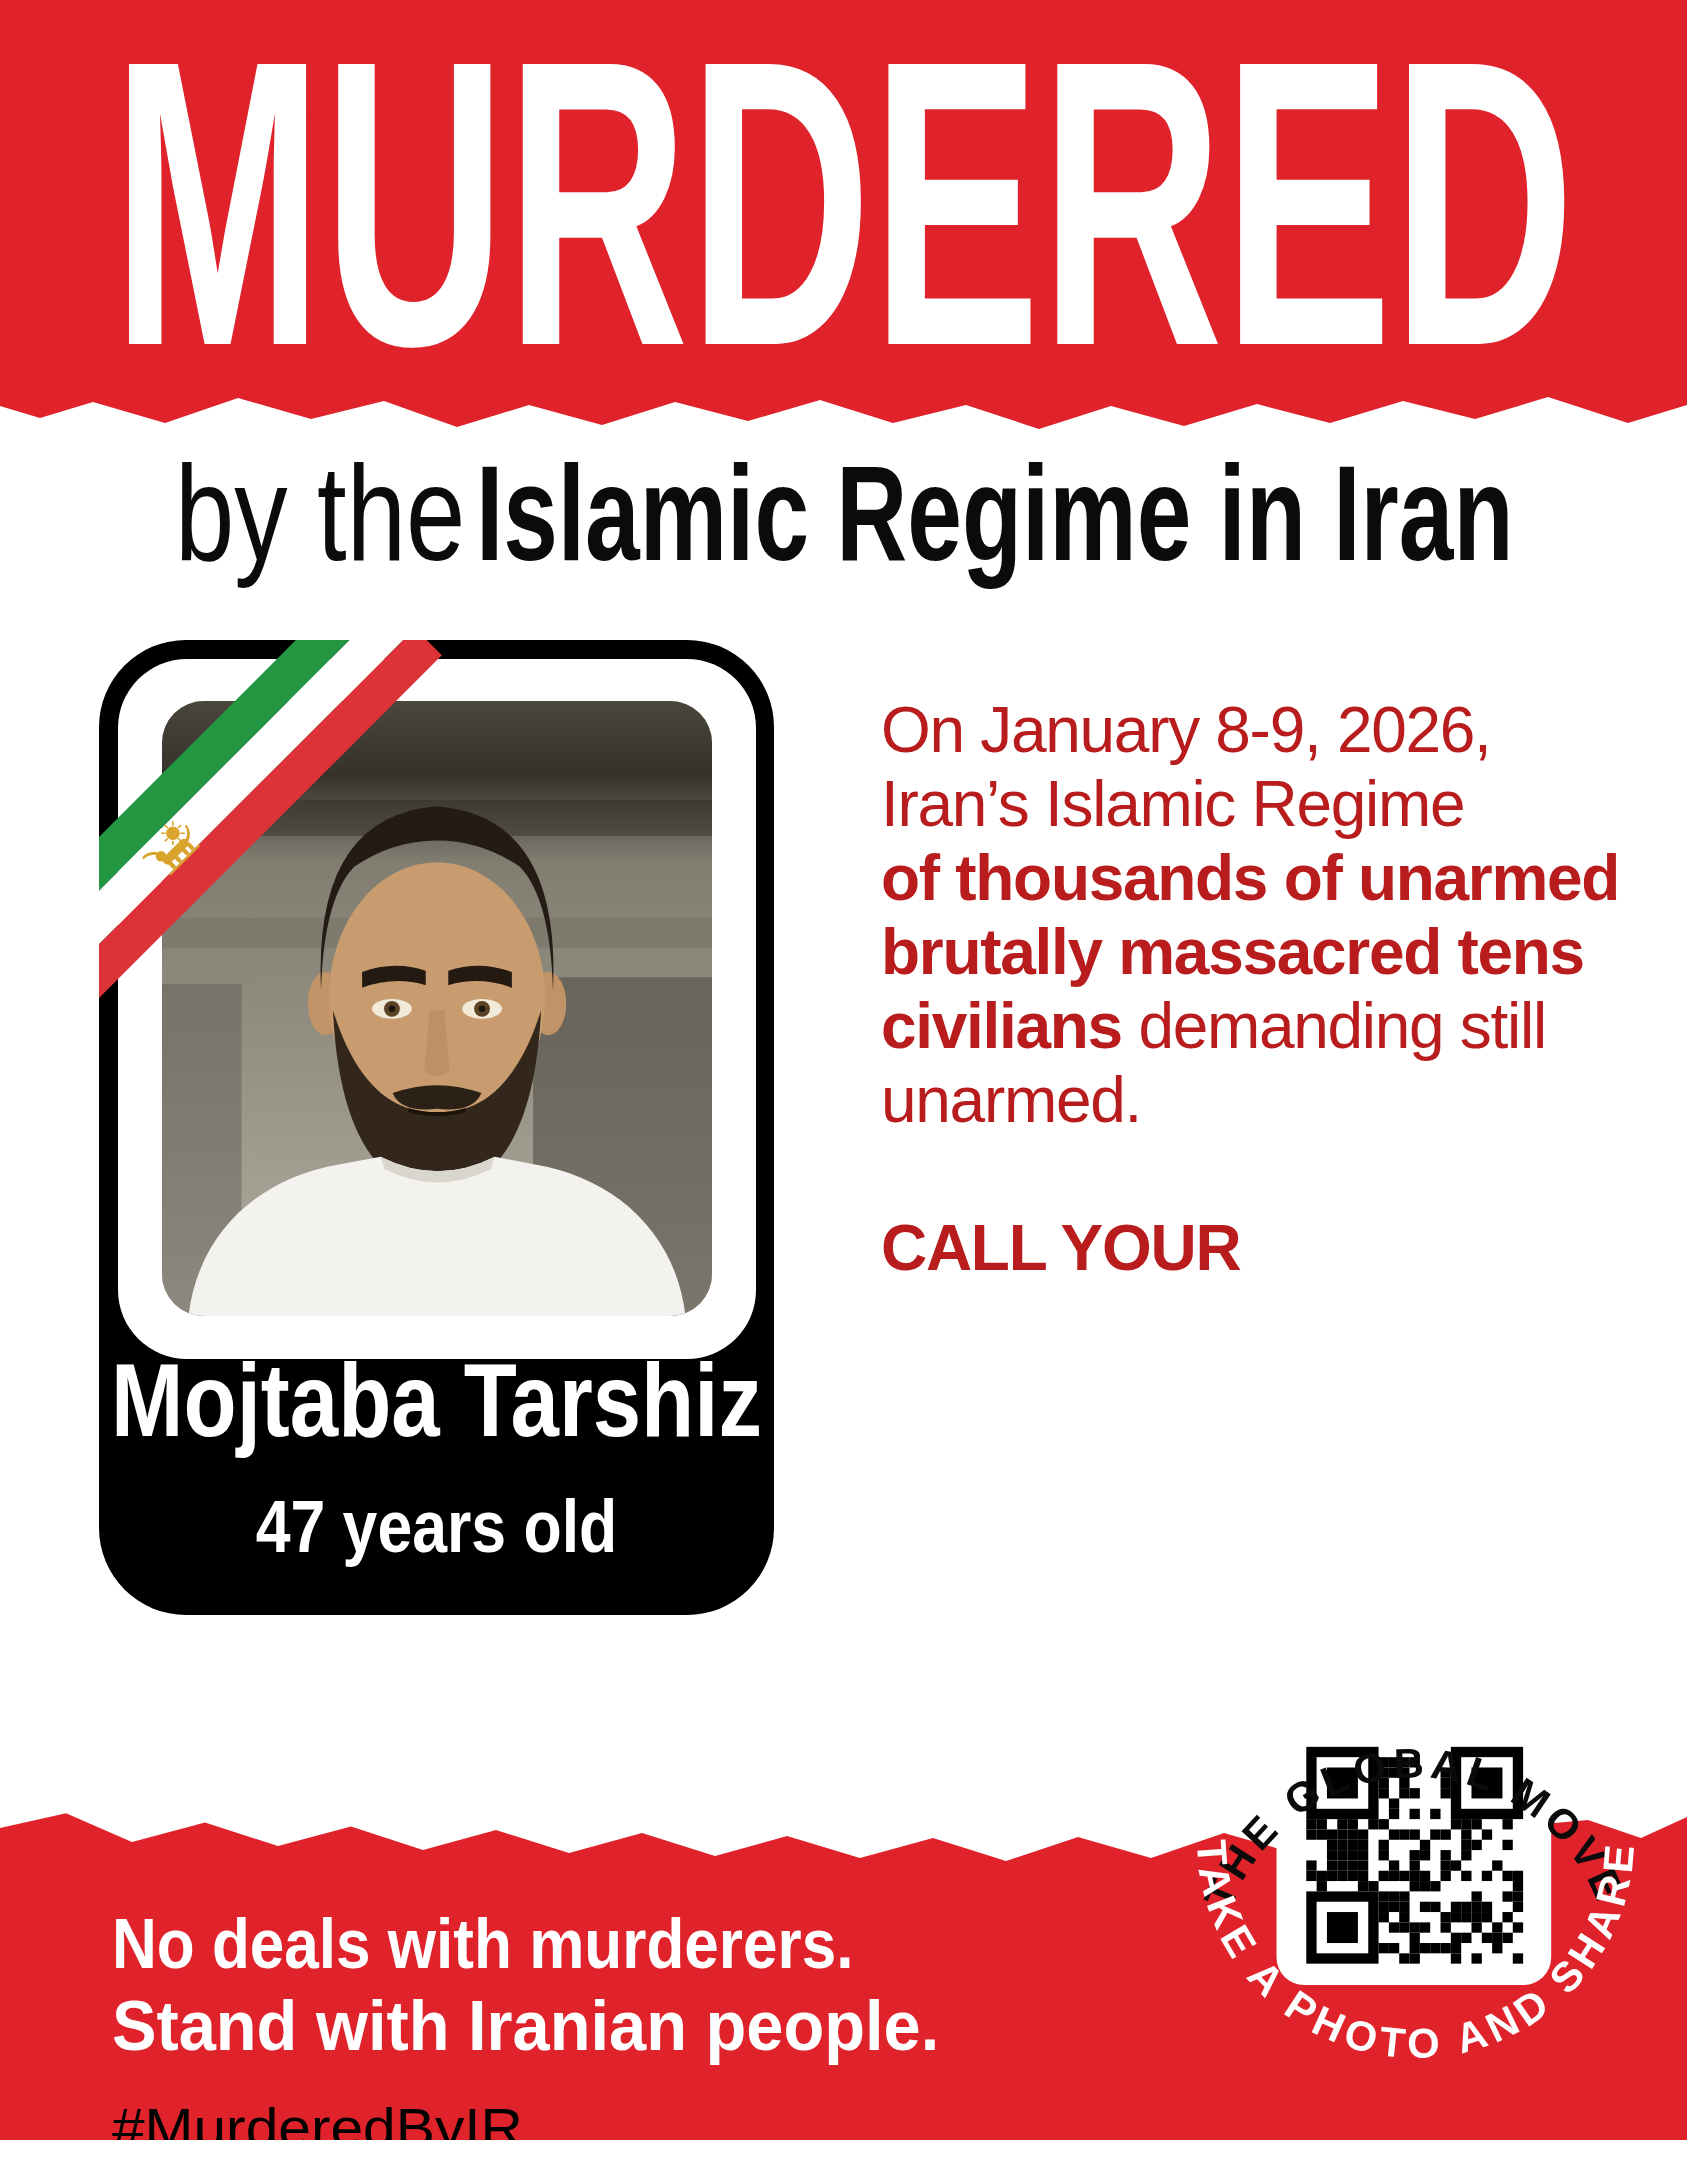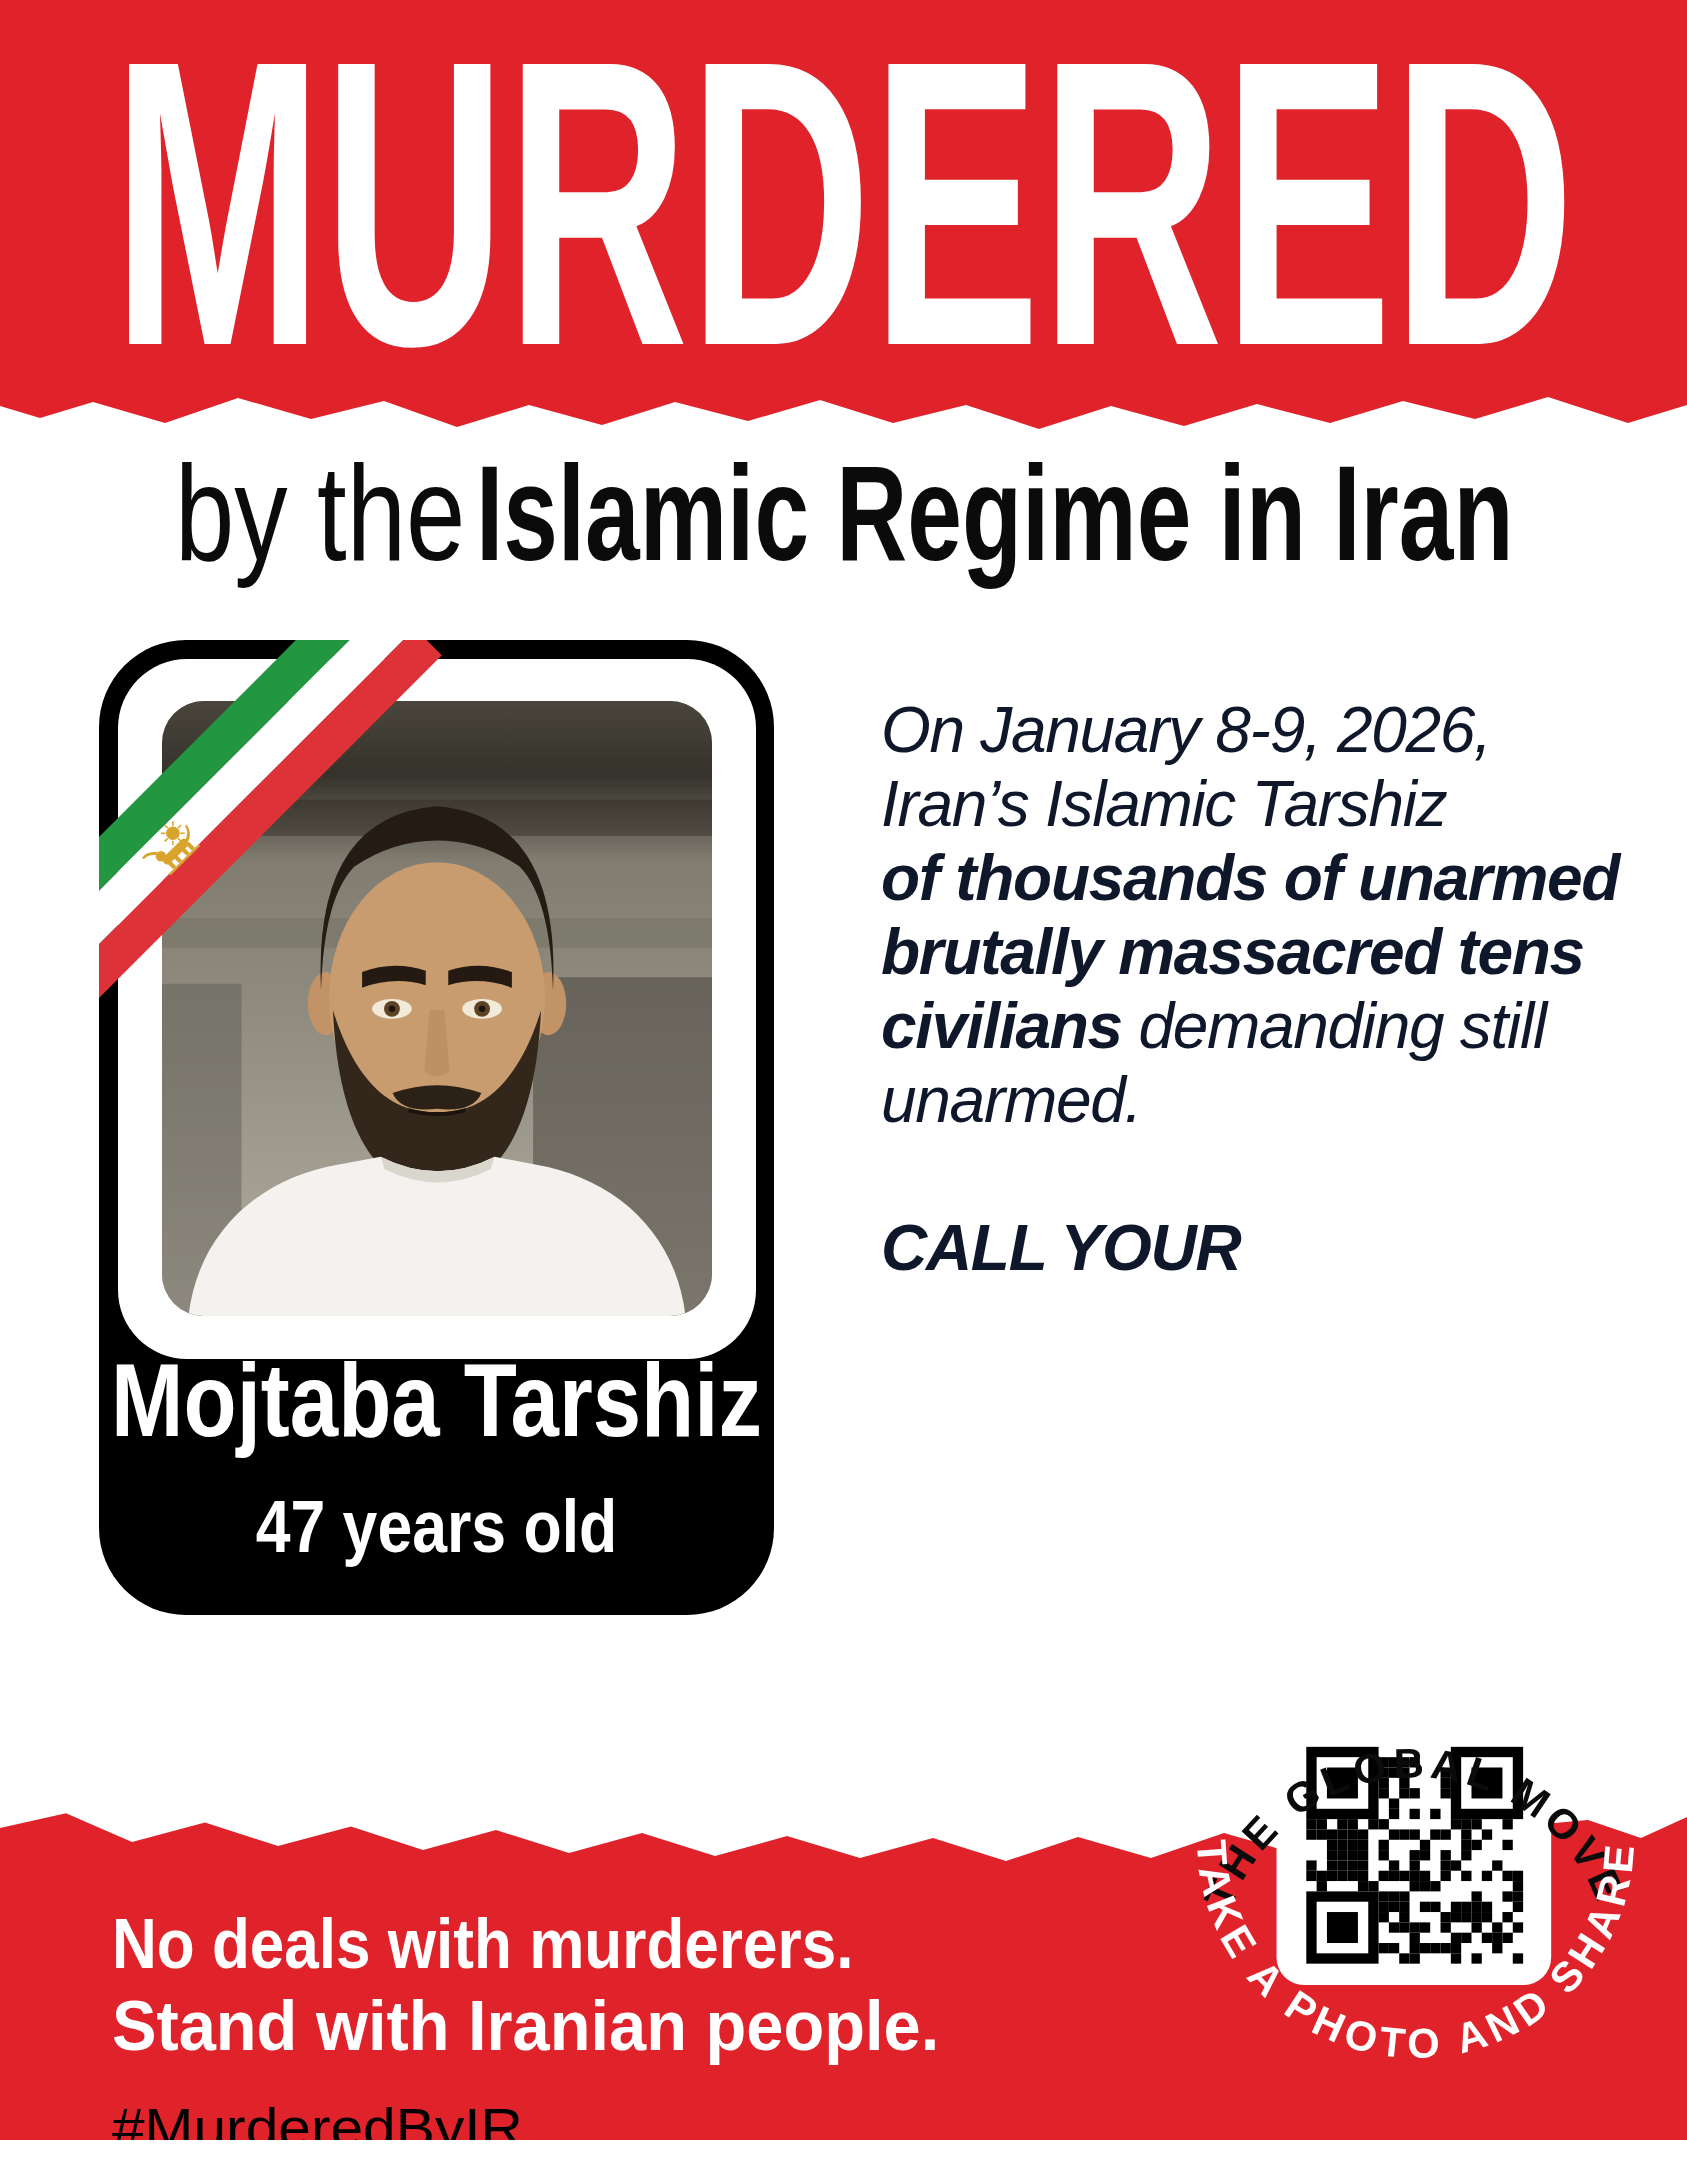--- a/index.html
+++ b/index.html
@@ -49,23 +49,22 @@
     transform:rotate(-45deg);transform-origin:center;
   }
   .stripe-green{position:absolute;left:0;top:0;width:529px;height:38px;background:#239641;}
   .stripe-white{position:absolute;left:0;top:38px;width:529px;height:38px;background:#ffffff;}
   .stripe-red{position:absolute;left:0;top:76px;width:529px;height:38px;background:#DD3338;}
   .lion{position:absolute;left:171px;top:33px;width:63px;height:49px;}
 
   
   .body-col{
     position:absolute;left:881px;top:693px;width:787px;
-    font-size:64px;line-height:74px;letter-spacing:-1.3px;color:#0f172a;
+    font-size:64px;line-height:74px;letter-spacing:-1.3px;color:#b91c1c;
     white-space:nowrap;
-    font-style:italic;
   }
   .para{margin:0 0 74px 0;}
   .para:last-child{margin-bottom:0;}
 
   
   .qr-svg{position:absolute;left:1164px;top:1588px;width:503px;height:503px;}
   .arc-text{font-size:63px;font-weight:700;letter-spacing:8px;}
 
   
   .footer-band{
@@ -179,21 +178,21 @@
           <path d="M 30,38 Q 16,24 6,26 L 5,22 Q 18,18 33,33 Z"></path>
           <rect x="20" y="80" width="80" height="4"></rect>
         </g>
       </svg>
     </div>
   </div>
 
   <div class="body-col">
     <div class="para">
       <div>On January 8-9, 2026,</div>
-      <div>Iran’s Islamic Tarshiz</div>
+      <div>Iran’s Islamic Regime</div>
       <div class="fw">of thousands of unarmed</div>
       <div class="fw">brutally massacred tens</div>
       <div><span class="fw">civilians</span><span> demanding still</span></div>
       <div>unarmed.</div>
     </div>
     <div class="para">
       <div class="fw">CALL YOUR</div>
     </div>
   </div>
 

